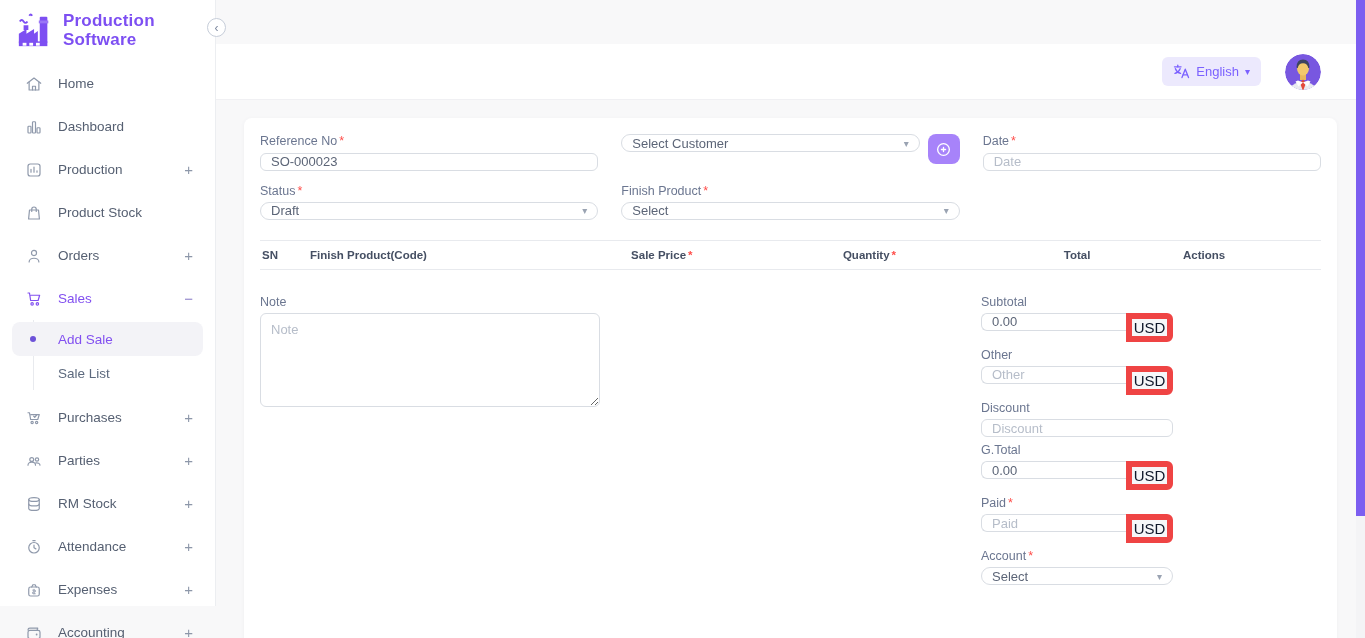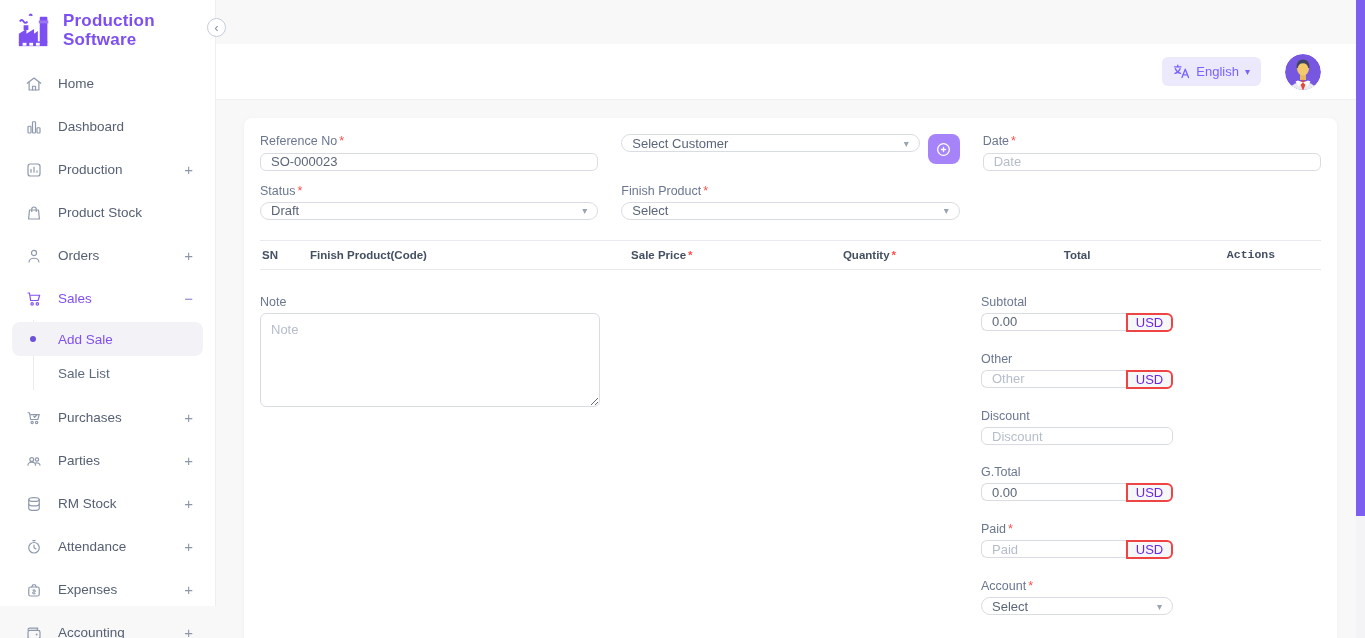--- a/index.html
+++ b/index.html
@@ -43,32 +43,32 @@
   .select { display:flex; align-items:center; justify-content:space-between; cursor:pointer;border-radius:9px; }
   .select .caret { color:#9aa3b2; font-size:10px; }
 
   .form-grid { display:grid; grid-template-columns:1fr 1fr 1fr; column-gap:23px; row-gap:13px; }
   .cust-row { display:flex; gap:8px; }
   .add-btn { width:32px; height:30px; flex:0 0 32px; border:none; border-radius:8px; background:#a783fa; color:#fff; display:flex; align-items:center; justify-content:center; cursor:pointer; }
 
   .items-head { display:grid; grid-template-columns:48px 250px 1fr 1fr 1fr 140px; align-items:center; margin-top:20px; border-top:1px solid #e8eaee; border-bottom:1px solid #e8eaee; height:30px; font-size:11.5px; font-weight:bold; color:#454f63; }
   .items-head .c { padding:0 2px; }
   .items-head .c.center { text-align:center; }
-  .items-head .c.right { text-align:center;font-family:Liberation Mono, monospace; }
+  .items-head .c.right { text-align:left; }
 
   .bottom-row { display:flex; margin-top:25px; }
   .note-block { width:340px; }
   .note-area { width:340px; height:94px; border:1px solid #d9dde3; border-radius:6px; font-size:13px; color:#5c6577; padding:8px 10px; resize:both; font-family:"Liberation Sans", sans-serif; }
   .note-area::placeholder { color:#b6bdc9; }
 
   .totals { width:192px; margin-left:381px; }
-  .tgroup { margin-bottom:20px; }
+  .tgroup { margin-bottom:6px; }
   .igroup { display:flex; width:192px; }
   .igroup .ctl { border-radius:6px 0 0 6px; border-right:none; }
-  .addon { width:47px; flex:0 0 47px; background:#f6f7f9; border:2px solid #ef4444; border-radius:0 6px 6px 0; display:flex; align-items:center; justify-content:center; font-size:13px; color:#6d28d9; }
+  .addon { width:47px; flex:0 0 47px; background:#f6f7f9; border:6px solid #ef4444; border-radius:0 6px 6px 0; display:flex; align-items:center; justify-content:center; font-size:15px; color:#0f172a; }
 
   
   .scrollbar { position:absolute; right:0; top:0; width:9px; height:638px; background:#f4f4f6; z-index:10; }
   .scroll-thumb { position:absolute; right:0; top:0; width:9px; height:516px; background:#7c5ef0; cursor:pointer; }
 
   svg { display:block; }
 </style>
 </head>
 <body>
 

